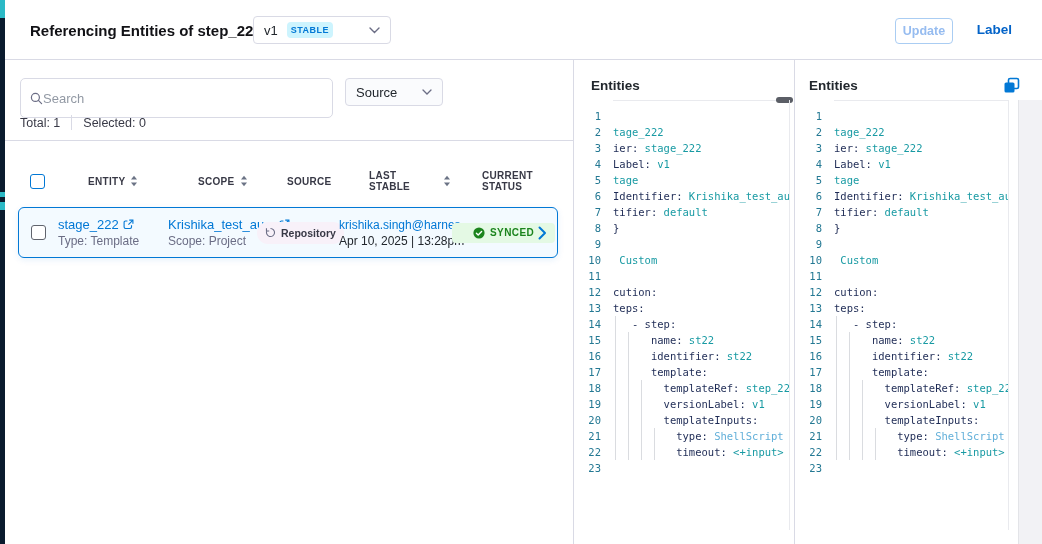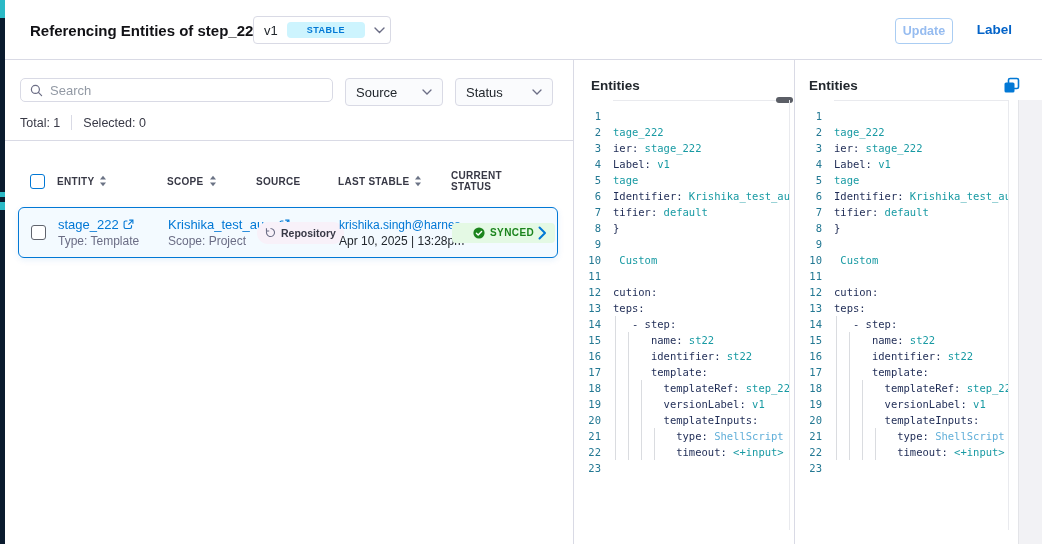--- a/index.html
+++ b/index.html
@@ -16,48 +16,48 @@
   .nav-strip .mark1 { position:absolute; left:0; top:192px; width:5px; height:5px; background:#2bb9c6; }
   .nav-strip .mark2 { position:absolute; left:0; top:202px; width:5px; height:8px; background:#2bb9c6; }
 
   
   .app-header { left:5px; right:0; top:0; height:60px; background:#fff; border-bottom:1px solid #d9dae5; }
   .page-title { position:absolute; left:25px; top:22px; font-size:15px; font-weight:700; color:#121216; }
   .version-select { position:absolute; left:248px; top:16px; width:138px; height:28px; border:1px solid #d9dae5;
     border-radius:4px; display:flex; align-items:center; padding:0 10px; gap:9px; background:#fff; cursor:pointer; }
   .version-text { font-size:13px; color:#22272d; }
   .stable-badge { background:#cdf4fe; color:#0278d5; font-size:9px; font-weight:700; letter-spacing:.5px;
-    padding:3px 20px; border-radius:4px; }
+    padding:3px 4px; border-radius:4px; }
   .version-select .chev { margin-left:auto; display:flex; }
   .update-btn { position:absolute; left:890px; top:18px; width:58px; height:26px; background:#fff;
     border:1px solid #aacdf3; border-radius:4px; color:#96bcf0; font-weight:600; font-size:12.5px;
     font-family:"Liberation Sans",sans-serif; }
   .cancel-btn { position:absolute; right:30px; top:22px; color:#0363c8; font-weight:700; font-size:13.5px; cursor:pointer; }
 
   
   .entities-panel { left:5px; top:60px; width:568px; height:484px; background:#fff; }
-  .search-box { position:absolute; left:15px; top:18px; width:313px; height:24px; border:1px solid #d9dae5;
-    border-radius:5px; display:flex; align-items:center; padding:0 9px; gap:7px; background:#fff; }
+  .search-box { position:absolute; left:15px; top:18px; width:313px; height:40px; border:1px solid #d9dae5;
+    border-radius:5px; display:flex; align-items:center; padding:0 9px; background:#fff; }
   .search-box input { border:none; outline:none; flex:1; font-size:13px; color:#22272d;
     font-family:"Liberation Sans",sans-serif; }
   .search-box input::placeholder { color:#9299a4; }
   .dd { position:absolute; top:18px; width:98px; height:28px; border:1px solid #d9dae5; border-radius:4px;
     background:#fafbfd; display:flex; align-items:center; padding:0 10px; font-size:13px; color:#22272d; cursor:pointer; }
   .dd .chev { margin-left:auto; display:flex; }
   .dd-source { left:340px; }
   .dd-status { left:450px; }
   .totals { position:absolute; left:15px; top:55px; display:flex; align-items:center; gap:11px;
     font-size:12.5px; color:#383946; }
   .totals .vr { width:1px; height:15px; background:#d9dae5; }
   .divider2 { position:absolute; left:0; top:80px; width:568px; height:1px; background:#d9dae5; }
 
   .tgrid { display:grid; grid-template-columns:27px 110px 89px 82px 113px 86px 16px; align-items:center; }
   .thead { position:absolute; left:13px; top:110px; width:540px; height:22px; padding-left:12px; }
   .th { display:flex; align-items:center; gap:5px; font-size:10px; font-weight:700; letter-spacing:.3px;
-    color:#383946; }
+    color:#383946;margin-left:31px; }
   .cb { width:15px; height:15px; border-radius:3px; background:#fff; cursor:pointer; }
   .cb-head { border:1.5px solid #0278d5; }
   .cb-row { border:1.5px solid #60646d; }
 
   .row-card { position:absolute; left:13px; top:147px; width:540px; height:51px; border:1px solid #0278d5;
     border-radius:6px; background:#f3faff; padding-left:12px; cursor:pointer;
     box-shadow:0 2px 6px rgba(2,120,213,.10); }
   .cell-2l { display:flex; flex-direction:column; gap:2px; }
   .link-line { display:flex; align-items:center; gap:4px; font-size:13px; color:#0278d5; }
   .sub-line { font-size:12px; color:#6b6d85; }
@@ -130,28 +130,20 @@
       <input type="text" placeholder="Search" style="">
     </div>
     <div class="dd dd-source">
       <span>Source</span>
       <span class="chev">
         <svg width="10" height="6" viewBox="0 0 10 6">
             <path d="M1 1l4 4 4-4" stroke="#6b6d85" stroke-width="1.3" fill="none" stroke-linecap="round"></path>
           </svg>
       </span>
     </div>
-    <div class="dd dd-status">
-      <span>Status</span>
-      <span class="chev">
-        <svg width="10" height="6" viewBox="0 0 10 6">
-            <path d="M1 1l4 4 4-4" stroke="#6b6d85" stroke-width="1.3" fill="none" stroke-linecap="round"></path>
-          </svg>
-      </span>
-    </div>
     <div class="totals">
       <span>Total: 1</span>
       <span class="vr"></span>
       <span>Selected: 0</span>
     </div>
     <div class="divider2"></div>
 
     <div class="thead tgrid">
       <div>
         <div class="cb cb-head"></div>

